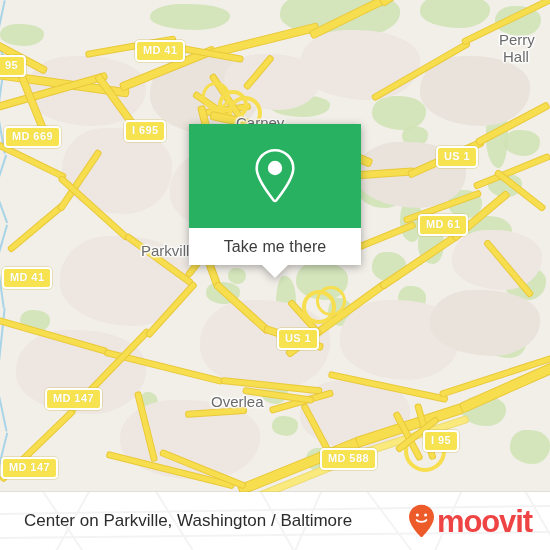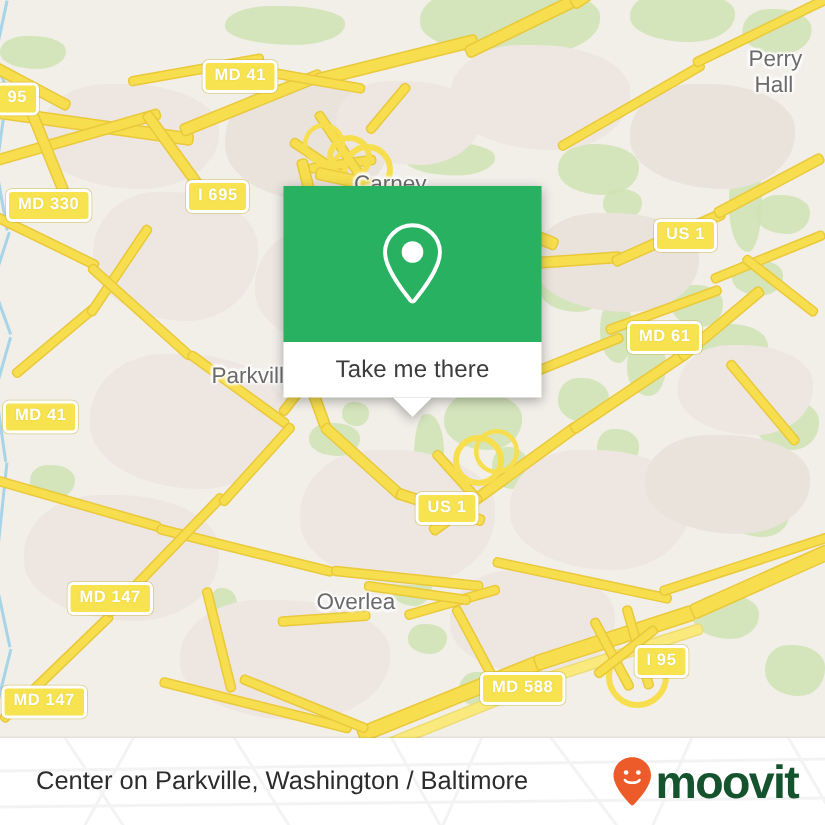--- a/index.html
+++ b/index.html
@@ -97,21 +97,21 @@
   .footer-watermark{position:absolute;inset:0;opacity:.5;}
   .footer-title{
     position:absolute;left:24px;top:50%;transform:translateY(-50%);
     color:#2c2c2c;font-size:17px;white-space:nowrap;
   }
   .brand{
     position:absolute;right:18px;top:50%;transform:translateY(-50%);
     display:flex;align-items:center;gap:2px;
   }
   .brand-word{
-    color:#14532d;font-size:31px;font-weight:bold;letter-spacing:-1.1px;
+    color:#ef4444;font-size:31px;font-weight:bold;letter-spacing:-1.1px;
     line-height:31px;
   }
   .hairline{position:absolute;left:0;top:491px;width:550px;height:1px;background:rgba(0,0,0,.06);}
 </style>
 </head>
 <body>
 
 <div id="app">
 
   <div class="map">
@@ -267,21 +267,21 @@
       <div class="road mot" style="left:306px;top:404px;width:70px;height:5px;transform:rotate(62deg);"></div>
       <div class="road mot" style="left:270px;top:408px;width:64px;height:5px;transform:rotate(-16deg);"></div>
       <div class="road mot" style="left:140px;top:392px;width:70px;height:5px;transform:rotate(76deg);"></div>
       <div class="road mot" style="left:162px;top:450px;width:90px;height:5px;transform:rotate(22deg);"></div>
       <div class="road mot" style="left:186px;top:412px;width:60px;height:5px;transform:rotate(-4deg);"></div>
       <div class="road mot" style="left:244px;top:388px;width:70px;height:5px;transform:rotate(8deg);"></div>
       <div class="road mot" style="left:488px;top:240px;width:70px;height:5px;transform:rotate(50deg);"></div>
 
       <div class="shield" style="left:-3px;top:55px;">95</div>
       <div class="shield" style="left:135px;top:40px;">MD 41</div>
-      <div class="shield" style="left:4px;top:126px;">MD 330</div>
+      <div class="shield" style="left:4px;top:126px;">MD 669</div>
       <div class="shield" style="left:124px;top:120px;">I 695</div>
       <div class="shield" style="left:436px;top:146px;">US 1</div>
       <div class="shield" style="left:418px;top:214px;">MD 61</div>
       <div class="shield" style="left:2px;top:267px;">MD 41</div>
       <div class="shield" style="left:277px;top:328px;">US 1</div>
       <div class="shield" style="left:45px;top:388px;">MD 147</div>
       <div class="shield" style="left:423px;top:430px;">I 95</div>
       <div class="shield" style="left:320px;top:448px;">MD 588</div>
       <div class="shield" style="left:1px;top:457px;">MD 147</div>
 

